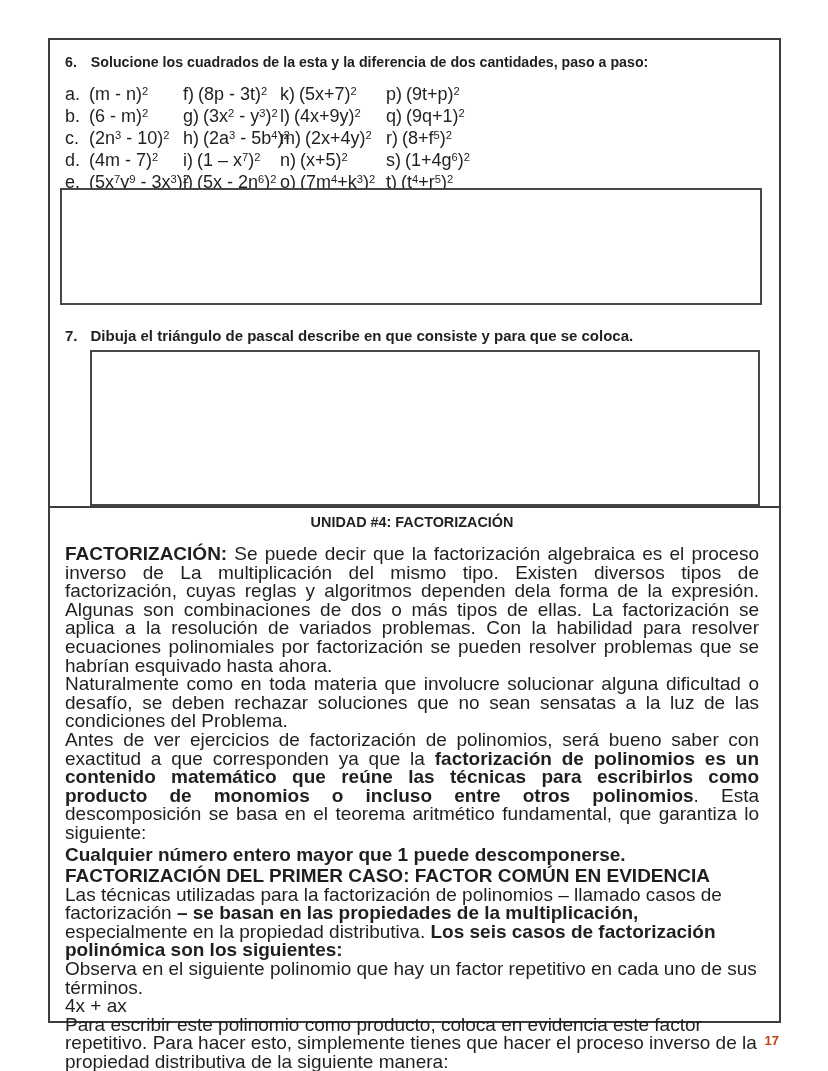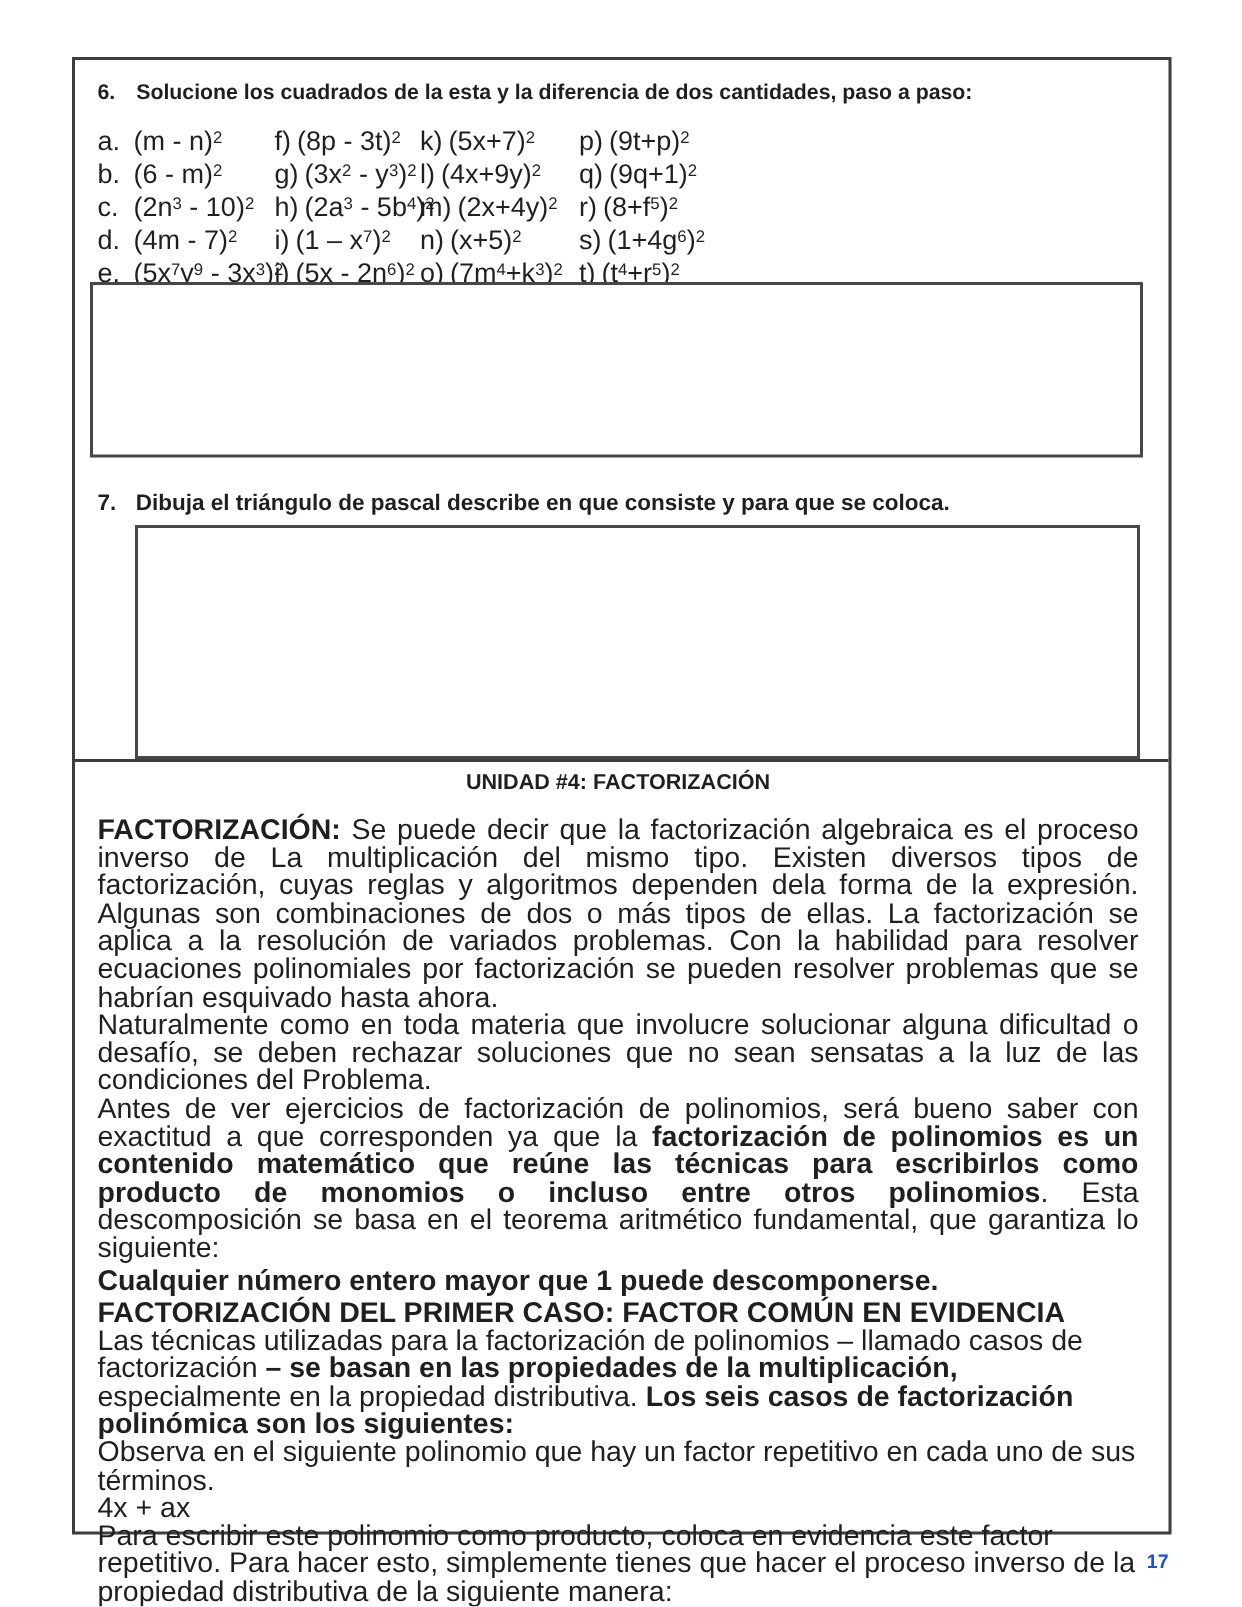--- a/index.html
+++ b/index.html
@@ -41,21 +41,21 @@
   .unit-head {
     text-align:center; font-weight:bold; font-size:14.4px;
     margin-top:6px; margin-bottom:15px;
   }
   .para { font-size:19px; line-height:18.6px; }
   .para.just { text-align:justify; }
   .para.gap { margin-top:3px; }
   .b { font-weight:bold; }
   .pagenum {
     position:absolute; right:49px; top:1033px;
-    font-size:13px; font-weight:bold; color:#1d4ed8;
+    font-size:13px; font-weight:bold; color:#c2410c;
   }
 </style>
 </head>
 <body>
 
 <div class="page">
   <div class="outer">
 
     <div class="sec1">
       <div class="h6row">

